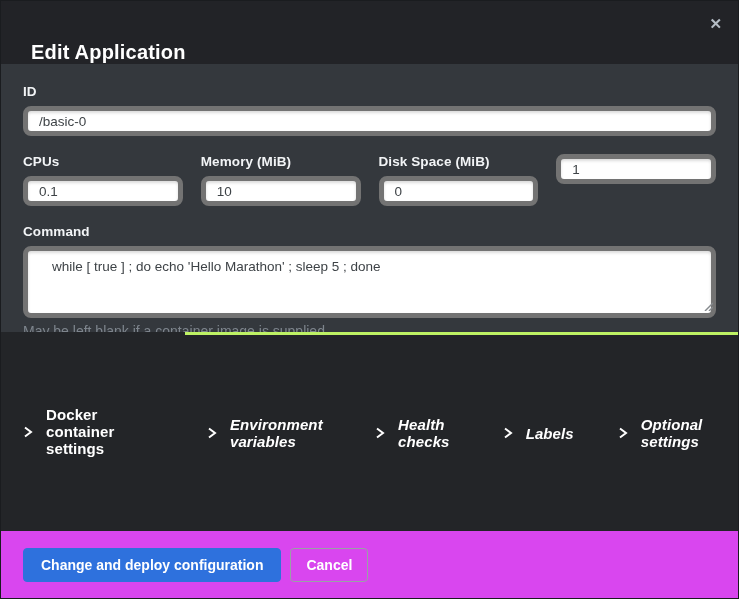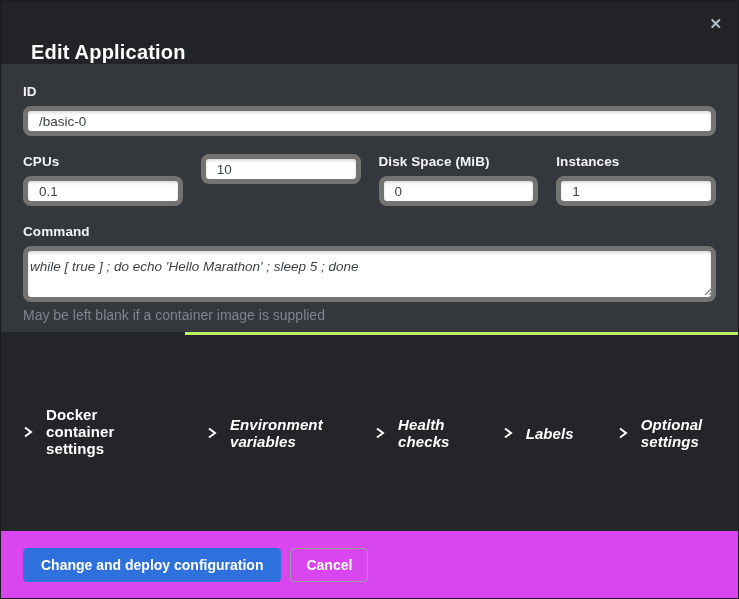--- a/index.html
+++ b/index.html
@@ -21,22 +21,22 @@
   .field-label { display:block; color:#f2f4f6; font-size:13.5px; font-weight:700;
                  margin-bottom:7px; letter-spacing:.1px; }
   .text-input { width:100%; height:30px; background:#ffffff; border:5px solid #737373;
                 border-radius:8px; padding:0 11px; font-size:13.5px; color:#3e4347;
                 font-family:"Liberation Sans", sans-serif;
                 box-shadow: inset 0 2px 3px rgba(0,0,0,0.14); outline:none; }
   .grid-row { display:grid; grid-template-columns:repeat(4,1fr); column-gap:18px;
               margin-top:18px; }
   .command-group { margin-top:18px; }
   .textarea-wrap { position:relative; }
-  textarea.text-input { height:56px; padding:7px 2px; resize:none; line-height:1.35;
-                        display:block;font-style:italic; }
+  textarea.text-input { height:72px; padding:7px 24px; resize:none; line-height:1.35;
+                        display:block; }
   .resize-grip { position:absolute; right:3px; bottom:3px; pointer-events:none; }
   .help-text { margin-top:5px; color:#7e858d; font-size:14px; }
 
   
   .accordion { height:199px; flex:0 0 199px; background:#232528; display:flex;
                }
   .acc-row { flex:1 1 auto; display:flex; align-items:center; padding:0 22px;
              cursor:pointer; }
   .acc-row + .acc-row { border-top:3px solid #bef264;font-style:italic; }
   .chev { display:inline-flex; margin-right:13px; }
@@ -69,28 +69,28 @@
       <label class="field-label">ID</label>
       <input class="text-input" type="text" value="/basic-0" style="">
     </div>
 
     <div class="grid-row">
       <div>
         <label class="field-label">CPUs</label>
         <input class="text-input" type="text" value="0.1" style="">
       </div>
       <div>
+        <label class="field-label">Memory (MiB)</label>
         <input class="text-input" type="text" value="10" style="">
       </div>
       <div>
         <label class="field-label">Disk Space (MiB)</label>
         <input class="text-input" type="text" value="0" style="">
       </div>
       <div>
-        <label class="field-label">Instances</label>
         <input class="text-input" type="text" value="1" style="">
       </div>
     </div>
 
     <div class="command-group">
       <label class="field-label">Command</label>
       <div class="textarea-wrap">
         <textarea class="text-input" style="">while [ true ] ; do echo 'Hello Marathon' ; sleep 5 ; done</textarea>
         <span class="resize-grip">
           <svg width="10" height="10" viewBox="0 0 10 10">

